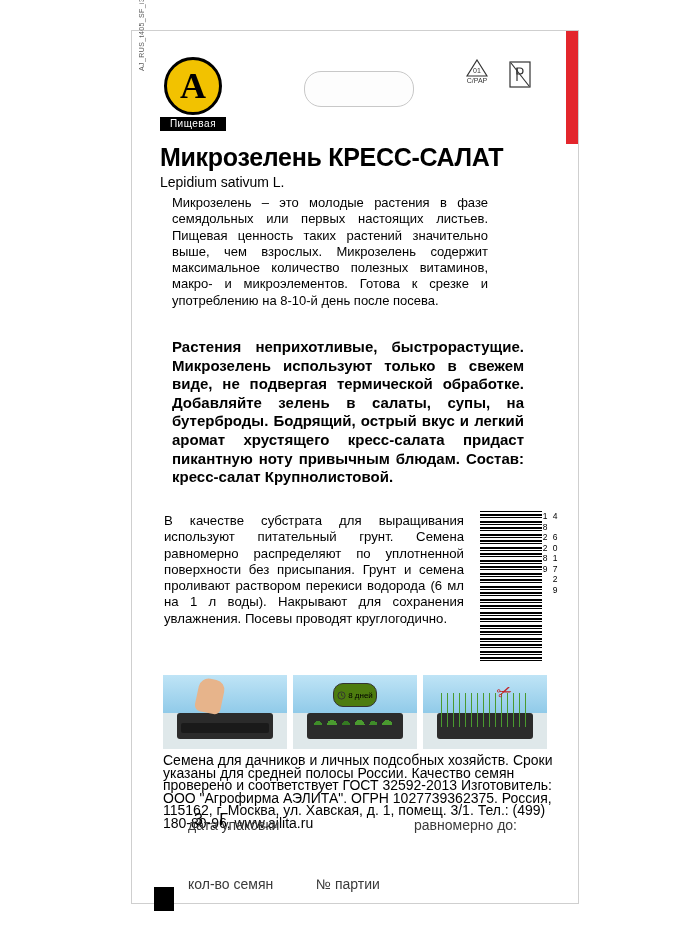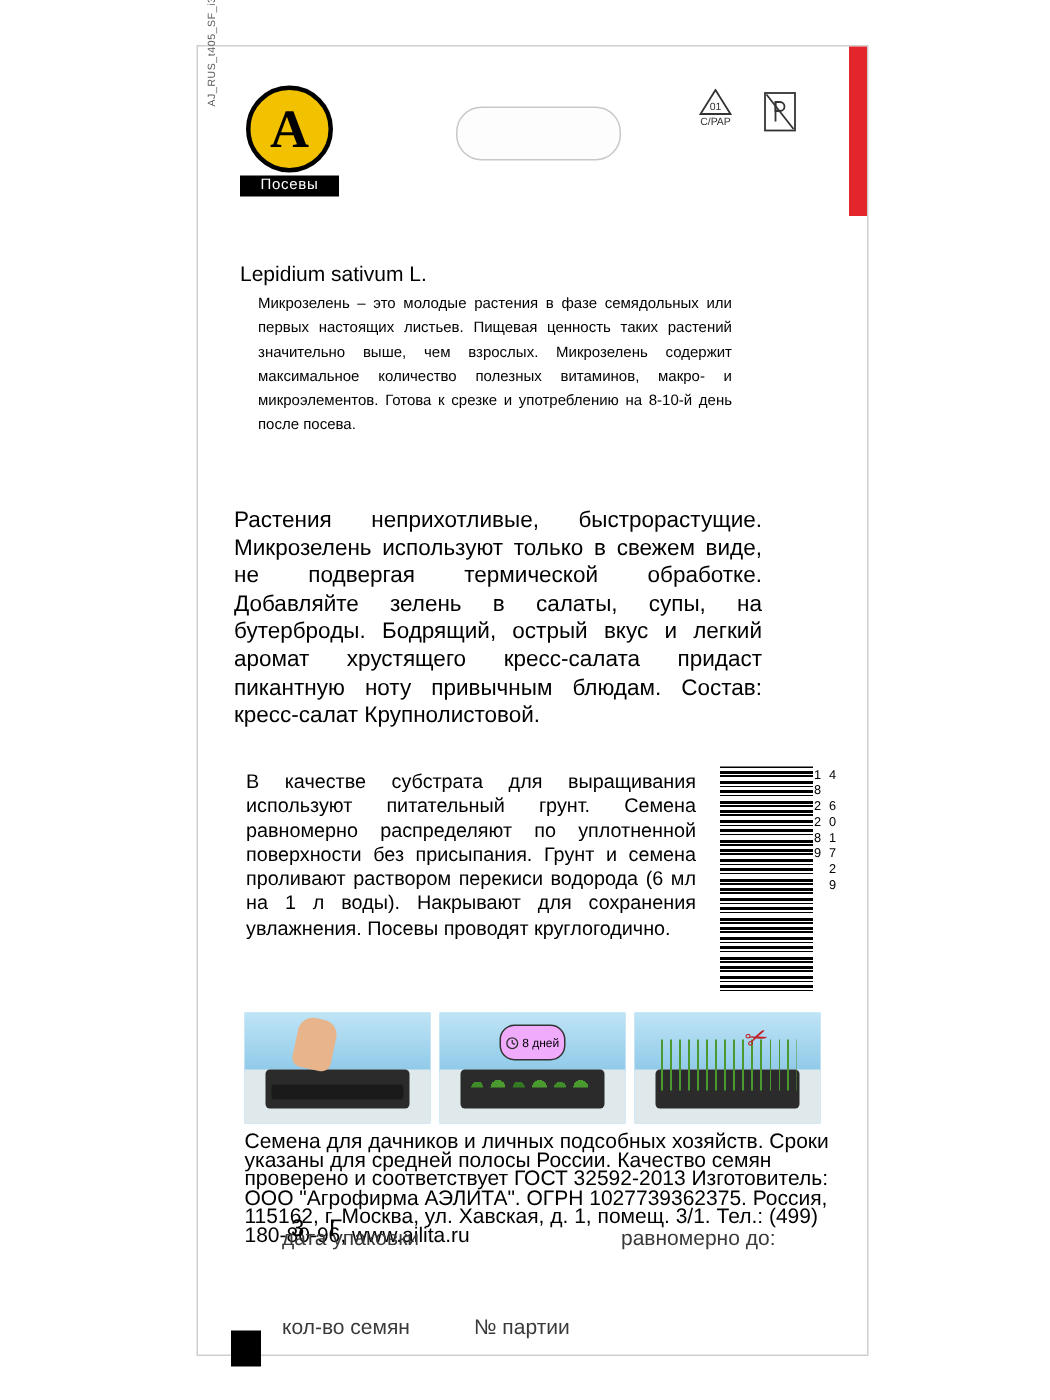--- a/index.html
+++ b/index.html
@@ -138,29 +138,29 @@
   
   .para {
     position: absolute;
     color: #000;
     text-align: justify;
   }
   #para1 {
     left: 40px;
     top: 164px;
     width: 316px;
-    font-size: 10px;
+    font-size: 13px;
     line-height: 16.3px;
   }
   #para2 {
-    left: 24px;
+    left: 40px;
     top: 307px;
     width: 352px;
     font-size: 15px;
-    font-weight: normal;
+    font-weight: bold;
     line-height: 18.6px;
   }
   #para3 {
     left: 32px;
     top: 482px;
     width: 300px;
     font-size: 13.2px;
     line-height: 16.3px;
   }
 
@@ -272,21 +272,21 @@
     background:
       repeating-linear-gradient(to right,
         rgba(74,154,47,0) 0 2px, #4a9a2f 2px 3px, rgba(74,154,47,0) 3px 6px);
   }
   .badge-days {
     position: absolute;
     left: 40px;
     top: 8px;
     width: 42px;
     height: 22px;
-    background: #f0abfc;
+    background: #4d7c0f;
     border: 1px solid #333;
     border-radius: 10px;
     font-size: 8px;
     display: flex;
     align-items: center;
     justify-content: center;
     gap: 2px;
     color: #000;
   }
   .scissors {
@@ -342,21 +342,21 @@
 <div id="packet">
 
   <div id="red-edge"></div>
 
   <div id="side-code">AJ_RUS_t405_SF_i3082819 (kc)</div>
 
   <div id="logo">
     <div class="circle">
       <span>А</span>
     </div>
-    <div class="city">Посевы</div>
+    <div class="city">Пищевая</div>
   </div>
 
   <div id="recycle-marks">
     <div class="mark-box" style="left:0; top:0;">
       <svg width="22" height="18" viewBox="0 0 22 18">
         <polygon points="11,1 21,17 1,17" fill="none" stroke="#333" stroke-width="1.2"></polygon>
         <text x="11" y="14" font-size="7" text-anchor="middle" fill="#333" font-family="Liberation Sans">01</text>
       </svg>
       <div style="margin-top:-1px;">C/PAP</div>
     </div>
@@ -365,20 +365,21 @@
         <rect x="2" y="3" width="20" height="25" fill="none" stroke="#333" stroke-width="1.2"></rect>
         <path d="M9 9 h3 a3 3 0 0 1 0 6 h-3 z" fill="none" stroke="#333" stroke-width="1.2"></path>
         <line x1="9" y1="9" x2="9" y2="22" stroke="#333" stroke-width="1.2"></line>
         <line x1="3" y1="4" x2="21" y2="27" stroke="#333" stroke-width="1.2"></line>
       </svg>
     </div>
   </div>
 
   <div id="notch"></div>
 
+  <div id="title">Микрозелень КРЕСС-САЛАТ</div>
   <div id="subtitle">Lepidium sativum L.</div>
 
   <div class="para" id="para1">Микрозелень – это молодые растения в фазе семядольных или первых настоящих листьев. Пищевая ценность таких растений значительно выше, чем взрослых. Микрозелень содержит максимальное количество полезных витаминов, макро- и микроэлементов. Готова к срезке и употреблению на 8-10-й день после посева.</div>
   <div class="para" id="para2">Растения неприхотливые, быстрорастущие. Микрозелень используют только в свежем виде, не подвергая термической обработке. Добавляйте зелень в салаты, супы, на бутерброды. Бодрящий, острый вкус и легкий аромат хрустящего кресс-салата придаст пикантную ноту привычным блюдам. Состав: кресс-салат Крупнолистовой.</div>
   <div class="para" id="para3">В качестве субстрата для выращивания используют питательный грунт. Семена равномерно распределяют по уплотненной поверхности без присыпания. Грунт и семена проливают раствором перекиси водорода (6 мл на 1 л воды). Накрывают для сохранения увлажнения. Посевы проводят круглогодично.</div>
 
   <div id="barcode">
     <div class="bars"></div>
     <div class="num">4 601729 182289</div>
   </div>

